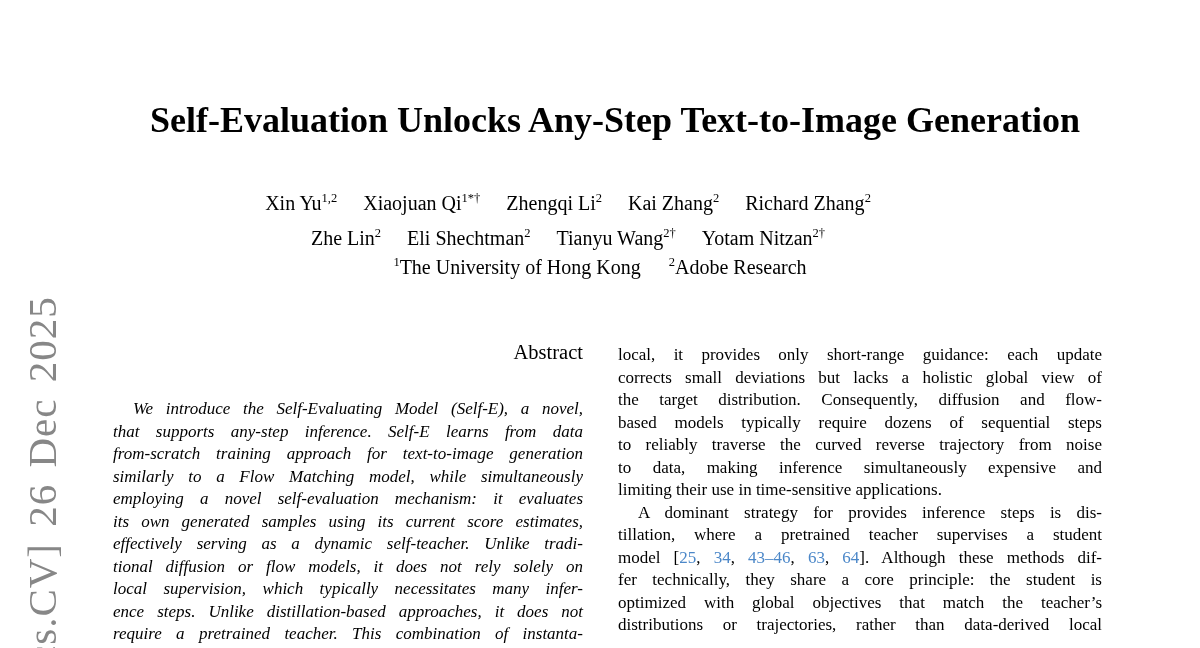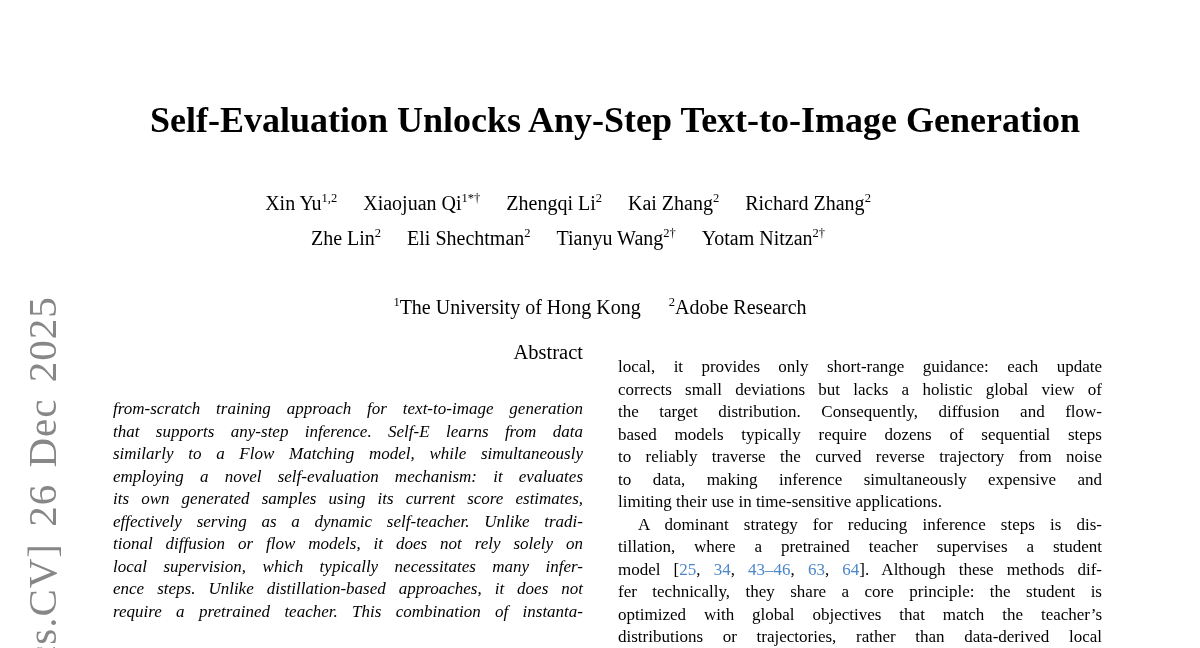--- a/index.html
+++ b/index.html
@@ -24,71 +24,72 @@
 
   .author-block{
     position:absolute;top:186px;left:0;width:1136px;
     text-align:center;font-size:20px;line-height:35px;
   }
   .author{margin:0 13px;white-space:nowrap;}
   .author sup,.affiliation sup{font-size:12.5px;line-height:0;}
 
   .affiliations{
     position:absolute;top:256px;left:0;width:1200px;
-    text-align:center;font-size:20px;margin-top:40px;
+    text-align:center;font-size:20px;
   }
   .affiliation{margin:0 14px;white-space:nowrap;}
 
   .abstract-heading{
     position:absolute;top:341px;left:113px;width:470px;margin:0;
     text-align:right;font-size:20.5px;font-weight:normal;
   }
 
   .col{position:absolute;font-size:17px;line-height:22.5px;}
   .col-left{left:113px;top:398px;width:470px;font-style:italic;}
-  .col-right{left:618px;top:356px;width:484px;}
+  .col-right{left:618px;top:344px;width:484px;}
 
   .line{text-align:justify;text-align-last:justify;}
   .line.end{text-align-last:left;}
   .line.indent{text-indent:20px;}
 
   .cite{color:var(--cite-color,#4b87c8);}
 </style>
 </head>
 <body>
 
 <div class="page">
   <div class="arxiv-banner">cs.CV] 26 Dec 2025</div>
   <h1 class="paper-title">Self-Evaluation Unlocks Any-Step Text-to-Image Generation</h1>
   <div class="author-block" id="author-block">
       <div><span class="author">Xin Yu<sup>1,2</sup></span><span class="author">Xiaojuan Qi<sup>1*†</sup></span><span class="author">Zhengqi Li<sup>2</sup></span><span class="author">Kai Zhang<sup>2</sup></span><span class="author">Richard Zhang<sup>2</sup></span></div>
       <div><span class="author">Zhe Lin<sup>2</sup></span><span class="author">Eli Shechtman<sup>2</sup></span><span class="author">Tianyu Wang<sup>2†</sup></span><span class="author">Yotam Nitzan<sup>2†</sup></span></div>
     </div>
   <div class="affiliations" id="affiliations"><span class="affiliation"><sup>1</sup>The University of Hong Kong</span><span class="affiliation"><sup>2</sup>Adobe Research</span></div>
   <h2 class="abstract-heading">Abstract</h2>
   <div class="col col-left" id="col-left">
+      <div class="line indent"><span>We introduce the Self-Evaluating Model (Self-E), a novel,</span></div>
+      <div class="line"><span>that supports any-step inference. Self-E learns from data</span></div>
       <div class="line"><span>from-scratch training approach for text-to-image generation</span></div>
-      <div class="line"><span>that supports any-step inference. Self-E learns from data</span></div>
       <div class="line"><span>similarly to a Flow Matching model, while simultaneously</span></div>
       <div class="line"><span>employing a novel self-evaluation mechanism: it evaluates</span></div>
       <div class="line"><span>its own generated samples using its current score estimates,</span></div>
       <div class="line"><span>effectively serving as a dynamic self-teacher. Unlike tradi-</span></div>
       <div class="line"><span>tional diffusion or flow models, it does not rely solely on</span></div>
       <div class="line"><span>local supervision, which typically necessitates many infer-</span></div>
       <div class="line"><span>ence steps. Unlike distillation-based approaches, it does not</span></div>
       <div class="line"><span>require a pretrained teacher. This combination of instanta-</span></div>
     </div>
   <div class="col col-right" id="col-right">
       <div class="line"><span>local, it provides only short-range guidance: each update</span></div>
       <div class="line"><span>corrects small deviations but lacks a holistic global view of</span></div>
       <div class="line"><span>the target distribution. Consequently, diffusion and flow-</span></div>
       <div class="line"><span>based models typically require dozens of sequential steps</span></div>
       <div class="line"><span>to reliably traverse the curved reverse trajectory from noise</span></div>
       <div class="line"><span>to data, making inference simultaneously expensive and</span></div>
       <div class="line end"><span>limiting their use in time-sensitive applications.</span></div>
-      <div class="line indent"><span>A dominant strategy for reducing inference steps is dis-</span></div>
+      <div class="line indent"><span>A dominant strategy for provides inference steps is dis-</span></div>
       <div class="line"><span>tillation, where a pretrained teacher supervises a student</span></div>
       <div class="line"><span>model [</span><span class="cite">25</span><span>, </span><span class="cite">34</span><span>, </span><span class="cite">43–46</span><span>, </span><span class="cite">63</span><span>, </span><span class="cite">64</span><span>]. Although these methods dif-</span></div>
       <div class="line"><span>fer technically, they share a core principle: the student is</span></div>
       <div class="line"><span>optimized with global objectives that match the teacher’s</span></div>
       <div class="line"><span>distributions or trajectories, rather than data-derived local</span></div>
     </div>
 </div>
 
 </body></html>

